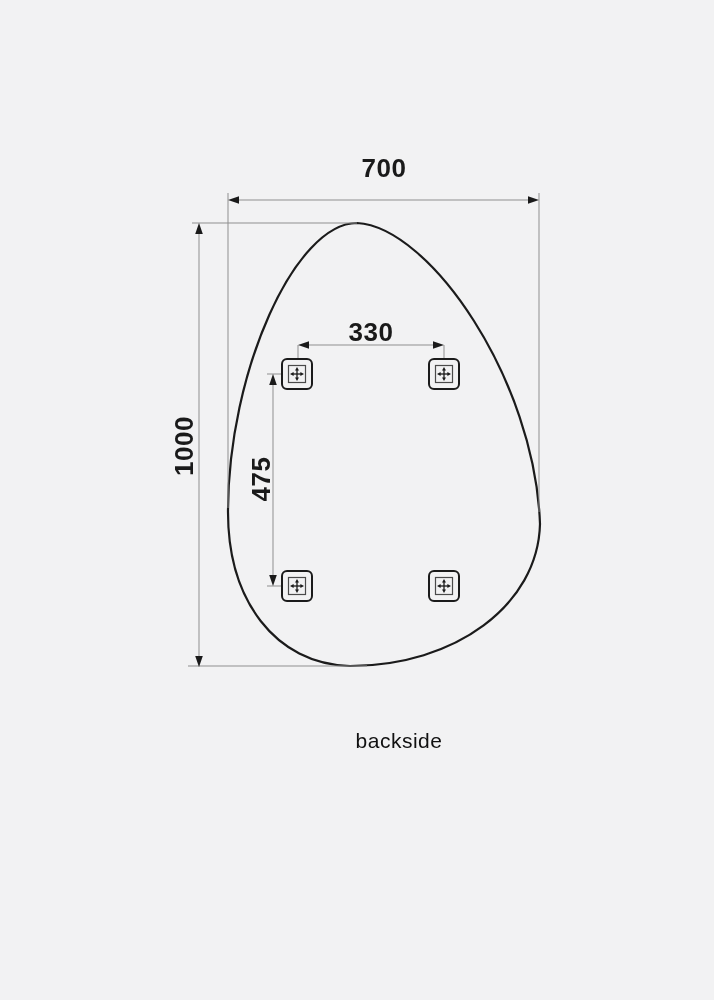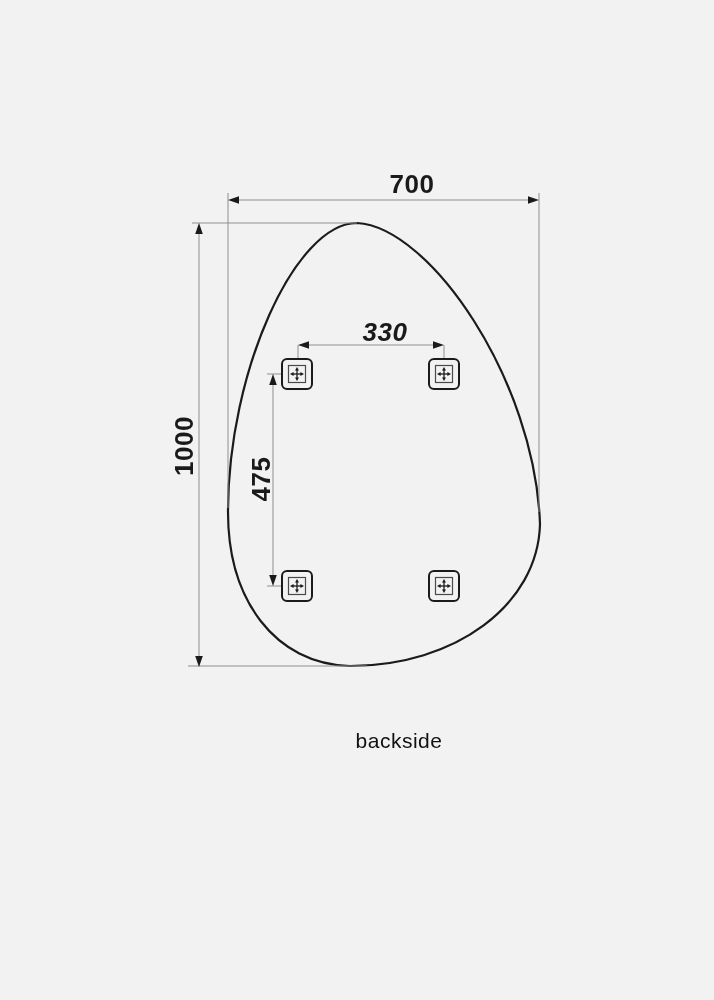--- a/index.html
+++ b/index.html
@@ -119,24 +119,24 @@
       <polygon class="arrow" points="273,374 269.2,385 276.8,385"></polygon>
       <polygon class="arrow" points="273,586 269.2,575 276.8,575"></polygon>
     </g>
 
     <use href="#bracket" x="297" y="374"></use>
     <use href="#bracket" x="444" y="374"></use>
     <use href="#bracket" x="297" y="586"></use>
     <use href="#bracket" x="444" y="586"></use>
   </svg>
 
-  <div class="dim-label" style="left:384px;top:184px;margin-left:28px;">700</div>
+  <div class="dim-label" style="left:384px;top:168px;">700</div>
 
   <div class="dim-label vertical" style="left:184px;top:446px;">1000</div>
 
-  <div class="dim-label" style="left:385px;top:332px;font-style:italic;">330</div>
+  <div class="dim-label" style="left:371px;top:332px;">330</div>
 
   <div class="dim-label vertical" style="left:261px;top:479px;">475</div>
 
   <div class="caption" style="left:385px;top:741px;padding-left:28px;">backside</div>
 
 
 </div>
 
 </body></html>

